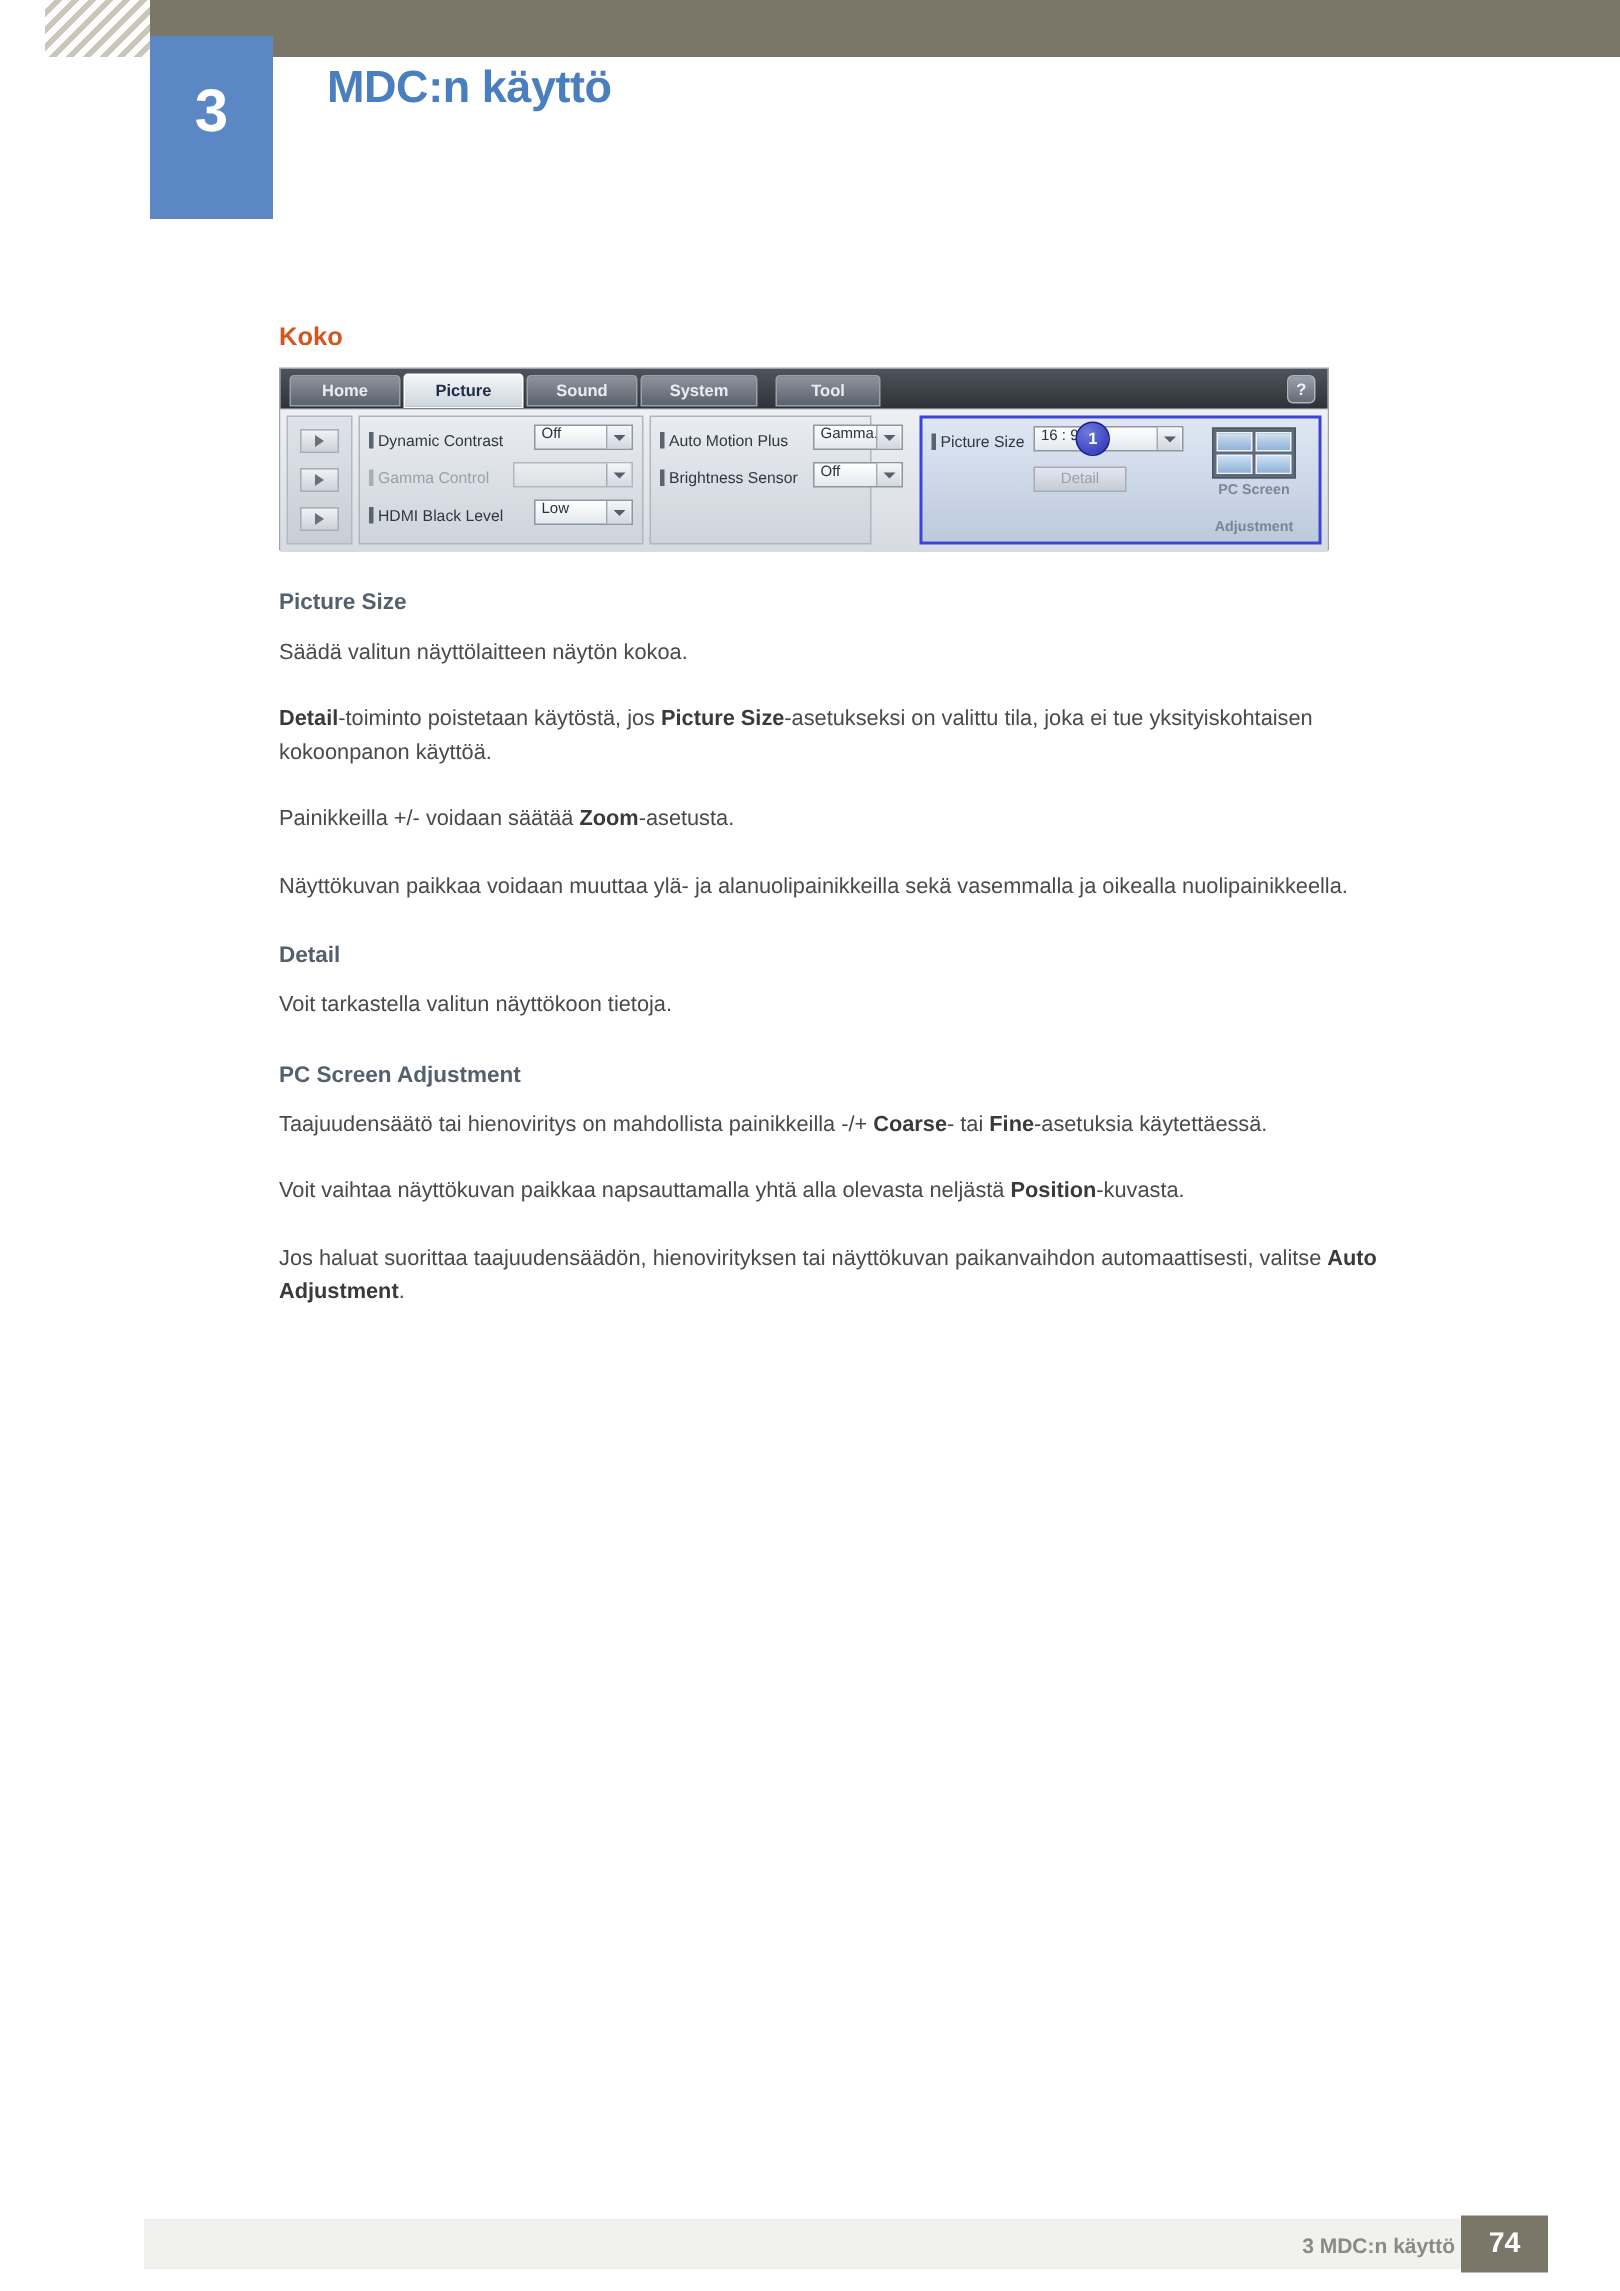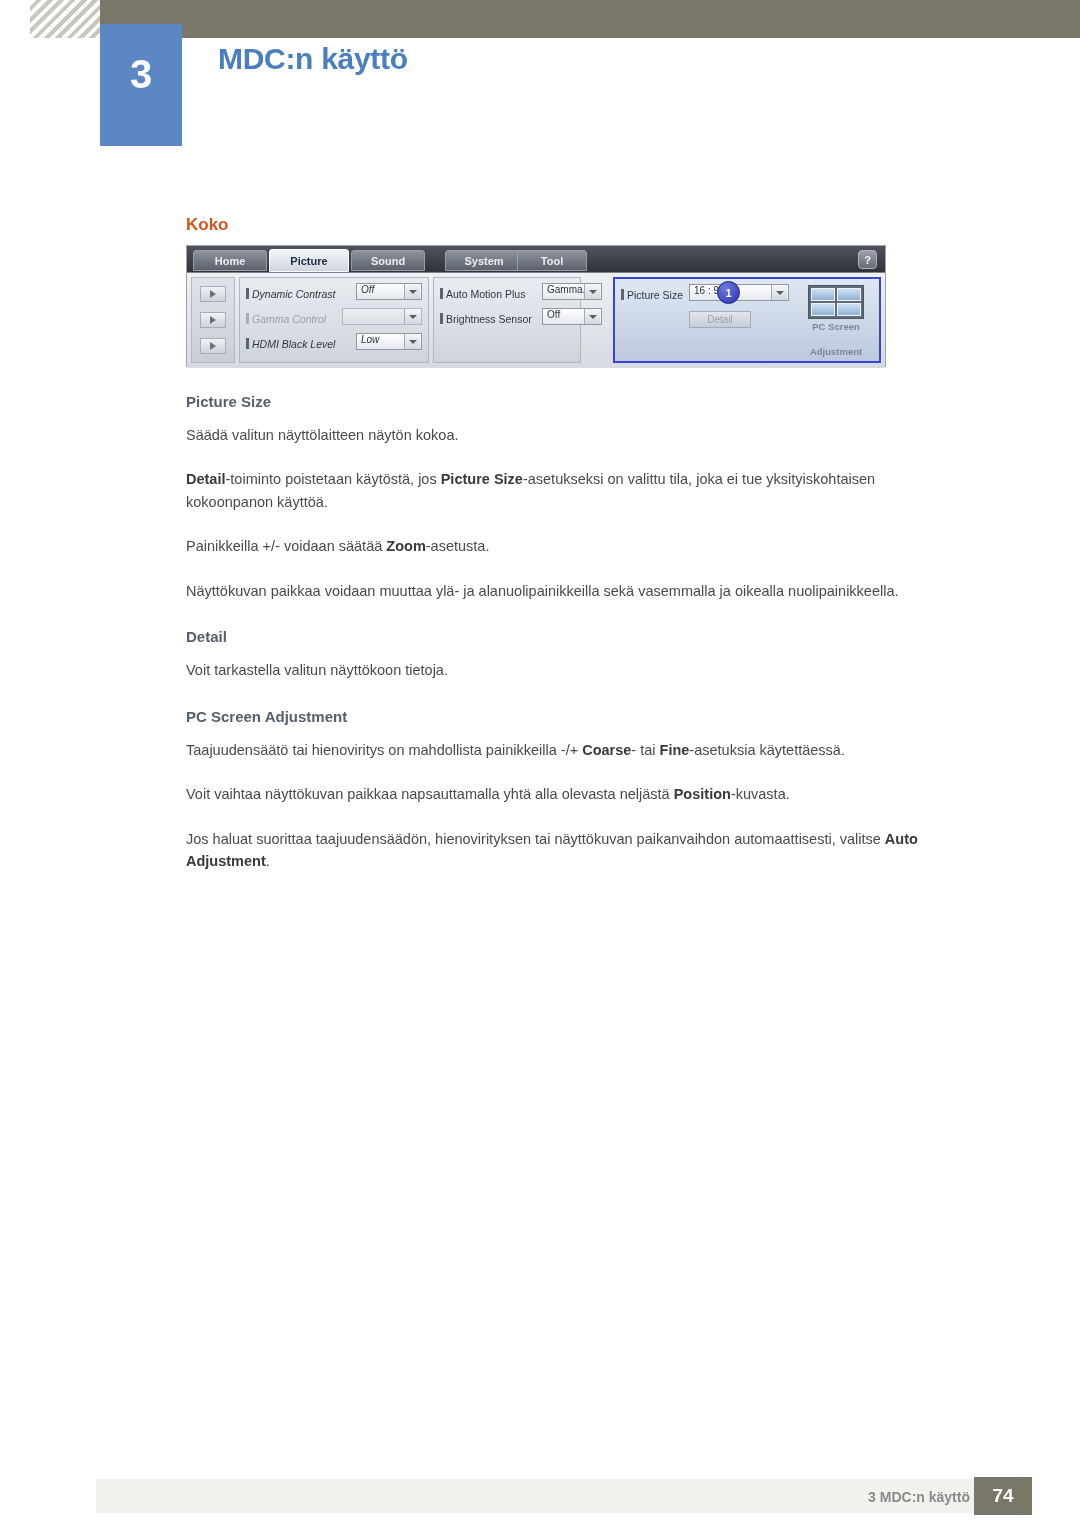--- a/index.html
+++ b/index.html
@@ -130,21 +130,21 @@
   .mdc-tab.active {
     background: linear-gradient(#f4f6f9, #cfd6de);
     color: #1d2b44;
     border: 1px solid #ffffff;
     top: 3px;
     height: 23px;
   }
   .tab-home    { left: 6px;   width: 74px; }
   .tab-picture { left: 82px;  width: 80px; }
   .tab-sound   { left: 164px; width: 74px; }
-  .tab-system  { left: 240px; width: 78px; margin-left: 18px; }
+  .tab-system  { left: 240px; width: 78px; }
   .tab-tool    { left: 320px; width: 70px; margin-left: 10px; }
 
   .help-btn {
     position: absolute;
     right: 8px;
     top: 4px;
     width: 19px; height: 19px;
     border-radius: 4px;
     background: linear-gradient(#9aa2ad, #646b75);
     border: 1px solid #aeb5bf;
@@ -192,21 +192,21 @@
   .arrow-3 { top: 60px; }
 
   .group {
     position: absolute;
     top: 4px;
     height: 86px;
     background: linear-gradient(#e9ecf0, #ced4dc);
     border: 1px solid #b0b6c0;
     box-sizing: border-box;
   }
-  .group-1 { left: 52px;  width: 190px; font-style: italic; }
+  .group-1 { left: 52px;  width: 190px; }
   .group-2 { left: 246px; width: 148px; text-decoration: underline; }
   .group-3 {
     left: 426px; width: 268px;
     border: 2px solid #3a45d8;
     background: linear-gradient(#dfe7f3, #bcc9dd);
   }
 
   .row {
     position: absolute;
     left: 6px;

